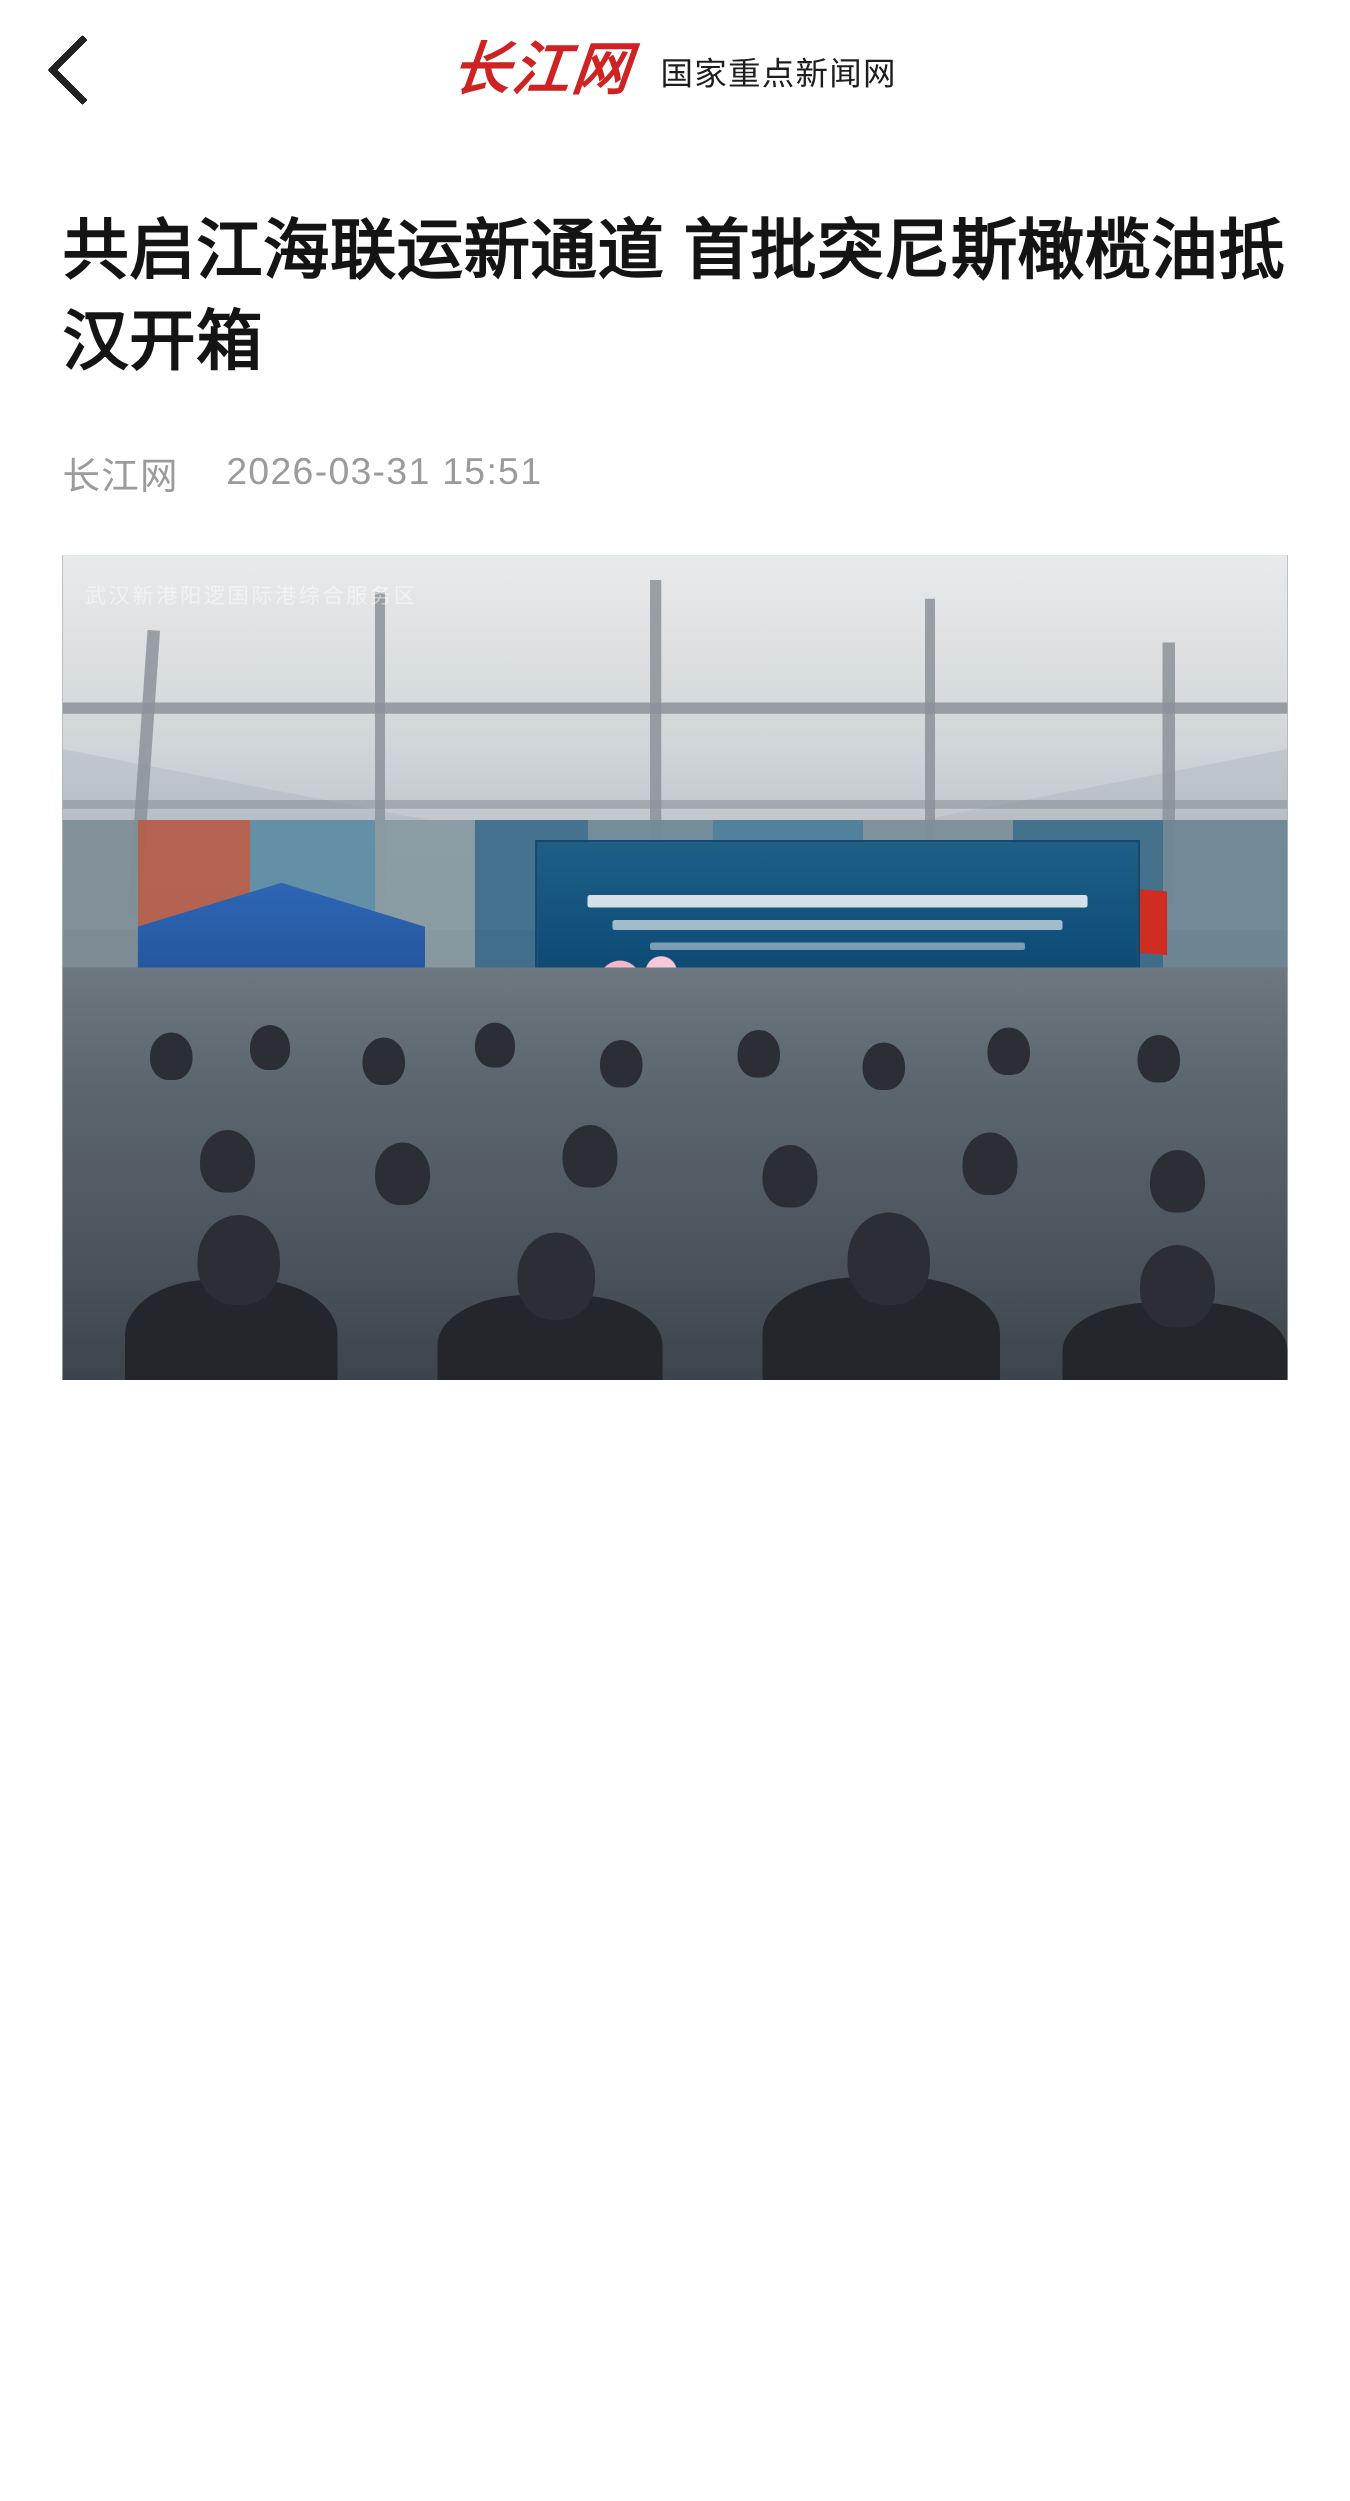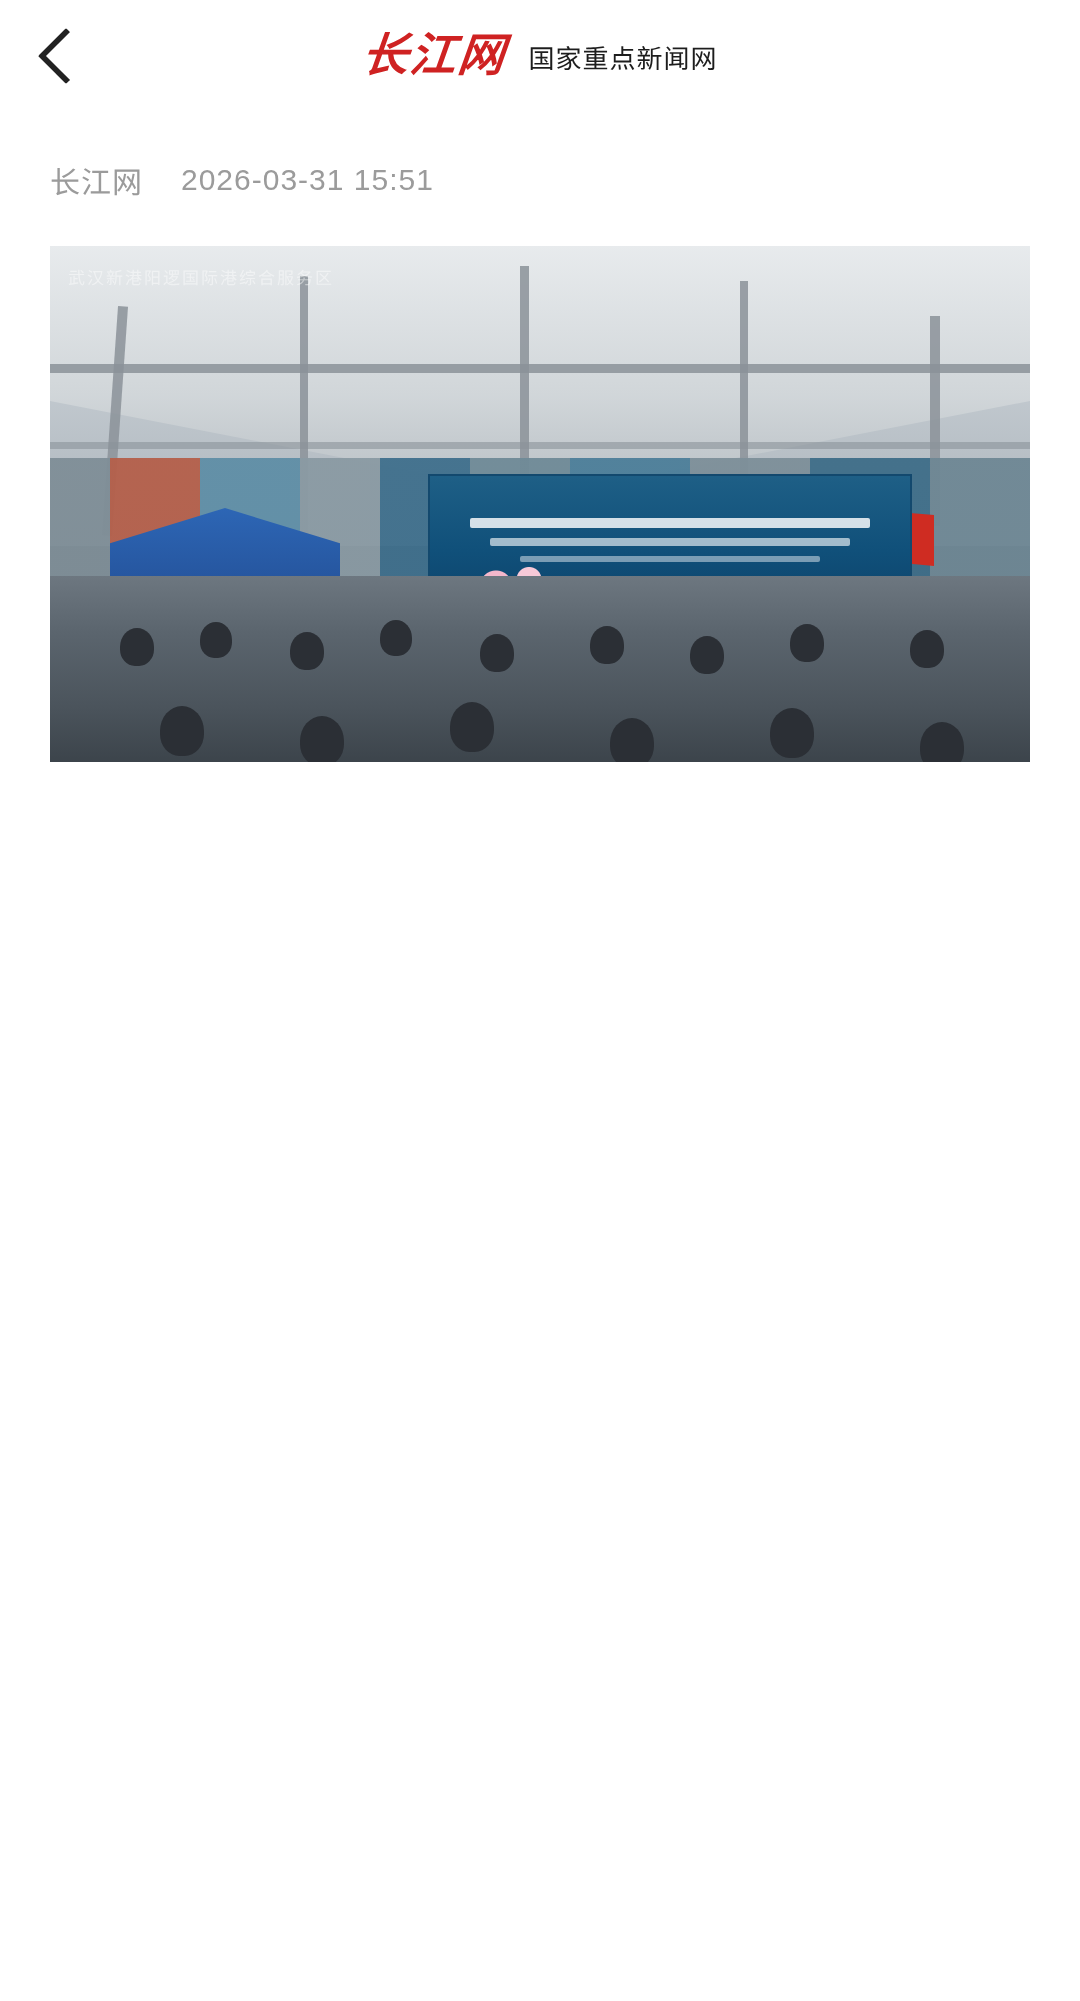--- a/index.html
+++ b/index.html
@@ -102,21 +102,21 @@
     color: #1e1e1e;
     text-align: justify;
     text-indent: 2em;
     letter-spacing: 0.2px;
   }
 
   
   .figure {
     margin-top: 44px;
     width: 980px;
-    height: 516px;
+    height: 660px;
     position: relative;
     overflow: hidden;
     background: #5e6a72;
   }
   
   .sky {
     position: absolute; left: 0; right: 0; top: 0; height: 300px;
     background: linear-gradient(180deg, #d8dde1 0%, #c3cad0 45%, #aab3ba 100%);
   }
   .tent {
@@ -202,20 +202,21 @@
     <span class="chevron"></span>
   </div>
   <div class="brand-wrap">
     <span class="brand-logo">长江网</span>
     <span class="brand-sub">国家重点新闻网</span>
   </div>
 </div>
 
 <div class="article">
 
+  <h1 class="title">共启江海联运新通道 首批突尼斯橄榄油抵汉开箱</h1>
 
   <div class="meta">
     <span class="source">长江网</span>
     <span class="date">2026-03-31 15:51</span>
   </div>
 
 
   <div class="figure">
     <div class="sky"></div>
     <div class="tent"></div>

